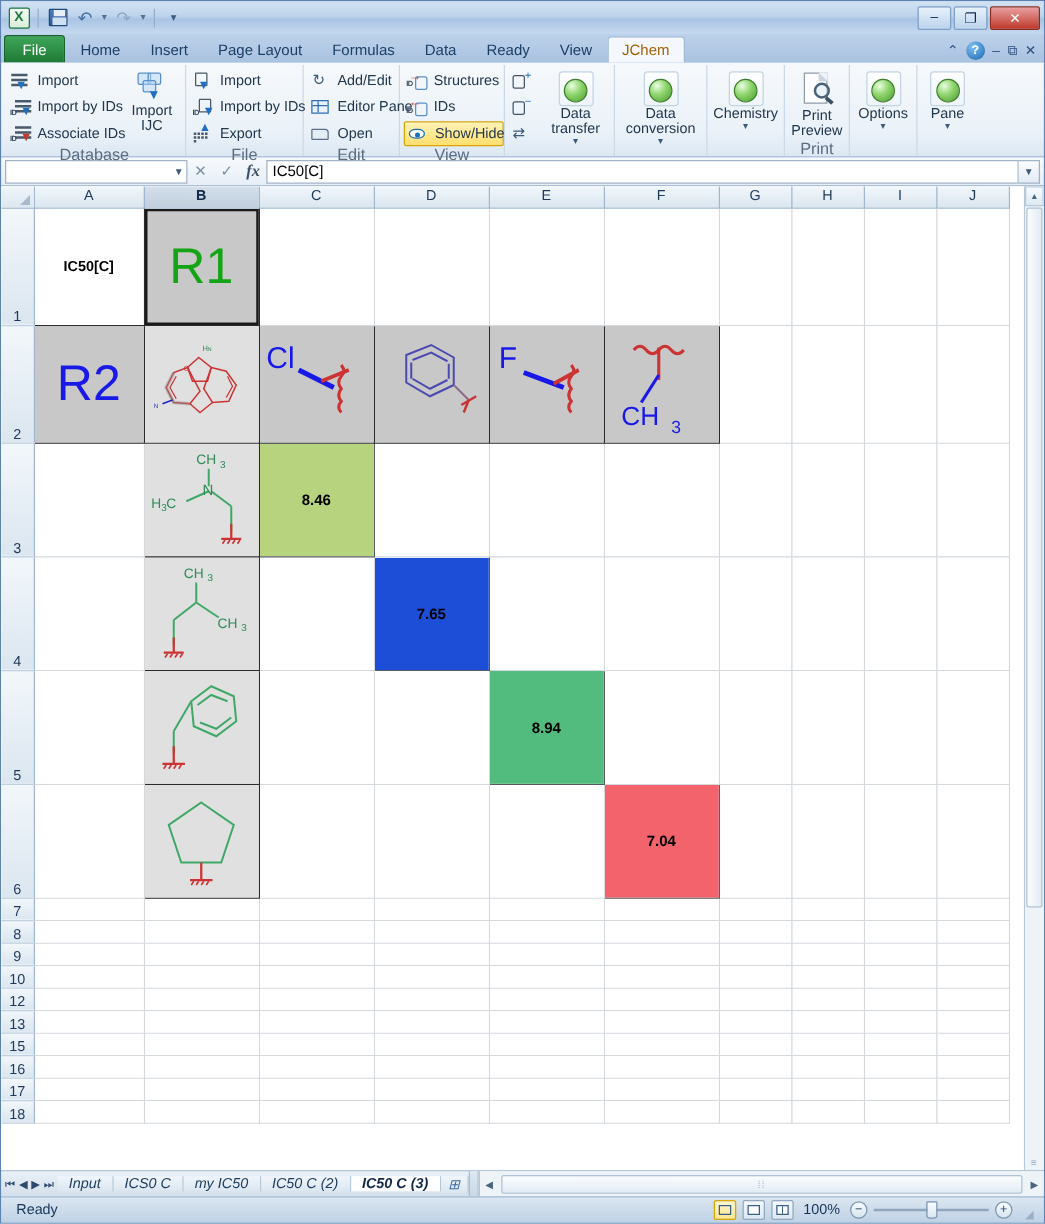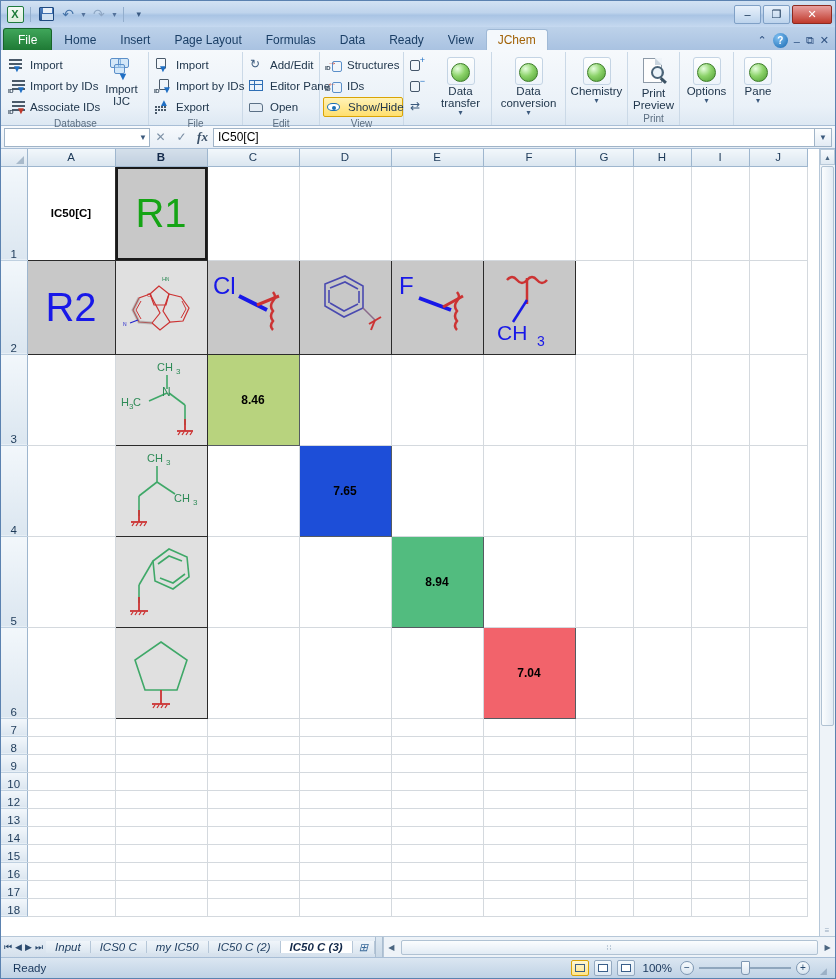--- a/index.html
+++ b/index.html
@@ -104,21 +104,21 @@
     height: 76px; flex: none; display: flex; align-items: stretch;
     background: linear-gradient(to bottom,#f6f9fc 0%,#eaf1f8 75%,#dde8f3 100%);
     border-bottom: 1px solid #a8bed6; padding: 2px 0 0 2px;
   }
   .rgroup {
     display: flex; flex-direction: column; position: relative;
     border-right: 1px solid #cbd9e7; padding: 0 3px;
   }
   .rgroup-body { flex: 1; display: flex; align-items: flex-start; padding-top: 3px; }
   .rgroup-label {
-    height: 13px; text-align: center; font-size: 10px; color: #5a6d80;
+    height: 13px; text-align: center; font-size: 13px; color: #5a6d80;
     line-height: 13px;
   }
   .smallcol { display: flex; flex-direction: column; gap: 1px; }
   .smallbtn {
     display: flex; align-items: center; gap: 5px; height: 20px;
     padding: 0 5px 0 2px; font-size: 11.5px; color: #21374d; border-radius: 2px;
     white-space: nowrap;
   }
   .smallbtn.hl {
     background: linear-gradient(to bottom,#fff3b8,#ffdf6e);
@@ -1024,33 +1024,20 @@
               <td class="cell"></td>
               <td class="cell"></td>
               <td class="cell"></td>
               <td class="cell"></td>
               <td class="cell"></td>
               <td class="cell"></td>
               <td class="cell"></td>
               <td class="cell"></td>
             </tr>
           <tr style="height:18px">
-              <td class="rowh">14</td>
-              <td class="cell"></td>
-              <td class="cell"></td>
-              <td class="cell"></td>
-              <td class="cell"></td>
-              <td class="cell"></td>
-              <td class="cell"></td>
-              <td class="cell"></td>
-              <td class="cell"></td>
-              <td class="cell"></td>
-              <td class="cell"></td>
-            </tr>
-          <tr style="height:18px">
               <td class="rowh">15</td>
               <td class="cell"></td>
               <td class="cell"></td>
               <td class="cell"></td>
               <td class="cell"></td>
               <td class="cell"></td>
               <td class="cell"></td>
               <td class="cell"></td>
               <td class="cell"></td>
               <td class="cell"></td>

